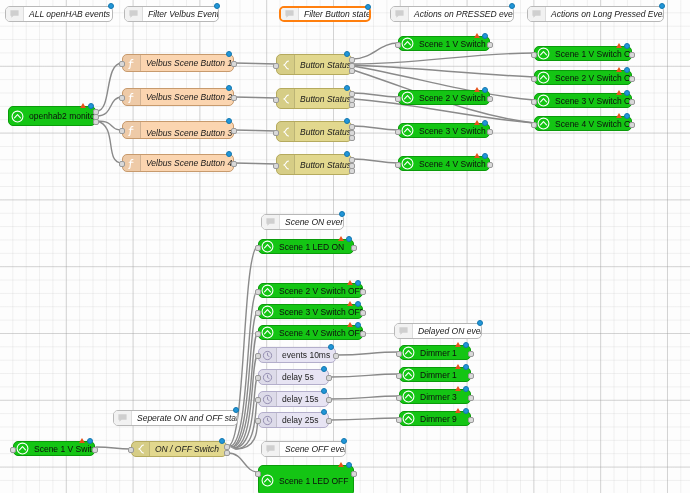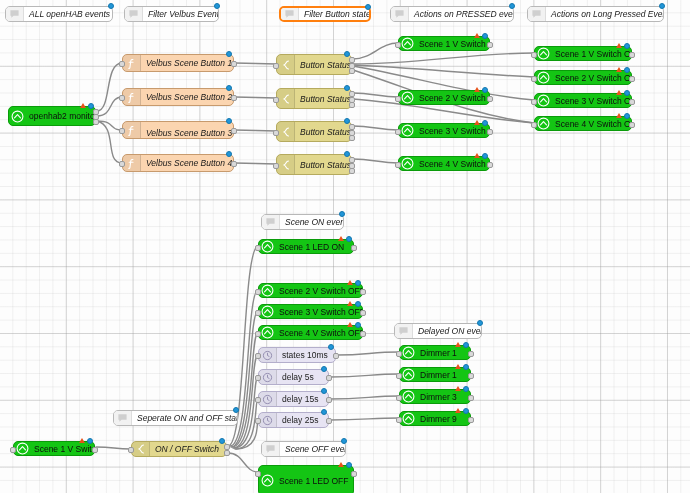--- a/index.html
+++ b/index.html
@@ -399,21 +399,21 @@
         <span class="tri-red"></span>
         <span class="dot-blue"></span>
       </div>
       <div class="node n-delay" style="left: 258px; top: 347px; width: 78px; height: 16px;">
         <span class="ic">
           <svg class="svg-ic" width="11" height="11" viewBox="0 0 24 24" aria-hidden="true">
             <circle cx="12" cy="12" r="9" fill="none" stroke="#8f89ad" stroke-width="2"></circle>
             <path d="M12 7 V12 L15.5 14" fill="none" stroke="#8f89ad" stroke-width="2" stroke-linecap="round"></path>
           </svg>
         </span>
-        <span class="lbl">states 10ms</span>
+        <span class="lbl">events 10ms</span>
         <span class="port in" style="top: 5px;"></span>
         <span class="port out" style="top: 5px;"></span>
         <span class="dot-blue"></span>
       </div>
       <div class="node n-delay" style="left: 258px; top: 369px; width: 71px; height: 16px;">
         <span class="ic">
           <svg class="svg-ic" width="11" height="11" viewBox="0 0 24 24" aria-hidden="true">
             <circle cx="12" cy="12" r="9" fill="none" stroke="#8f89ad" stroke-width="2"></circle>
             <path d="M12 7 V12 L15.5 14" fill="none" stroke="#8f89ad" stroke-width="2" stroke-linecap="round"></path>
           </svg>

